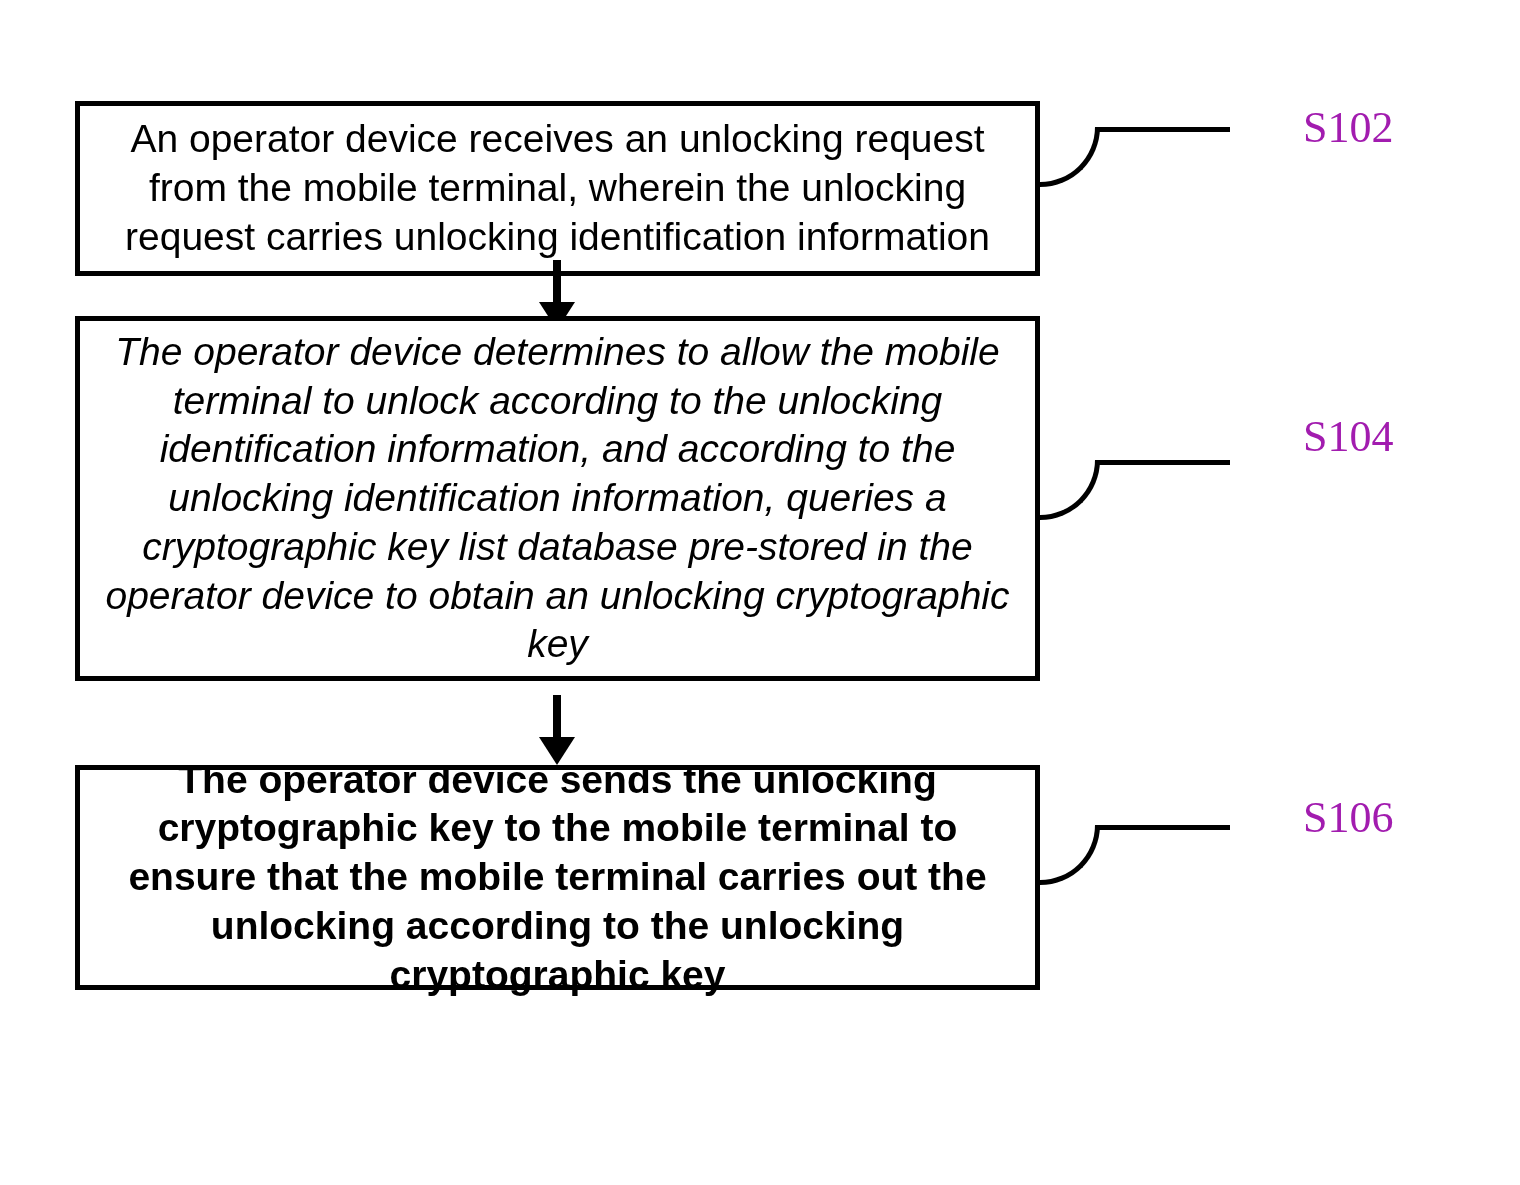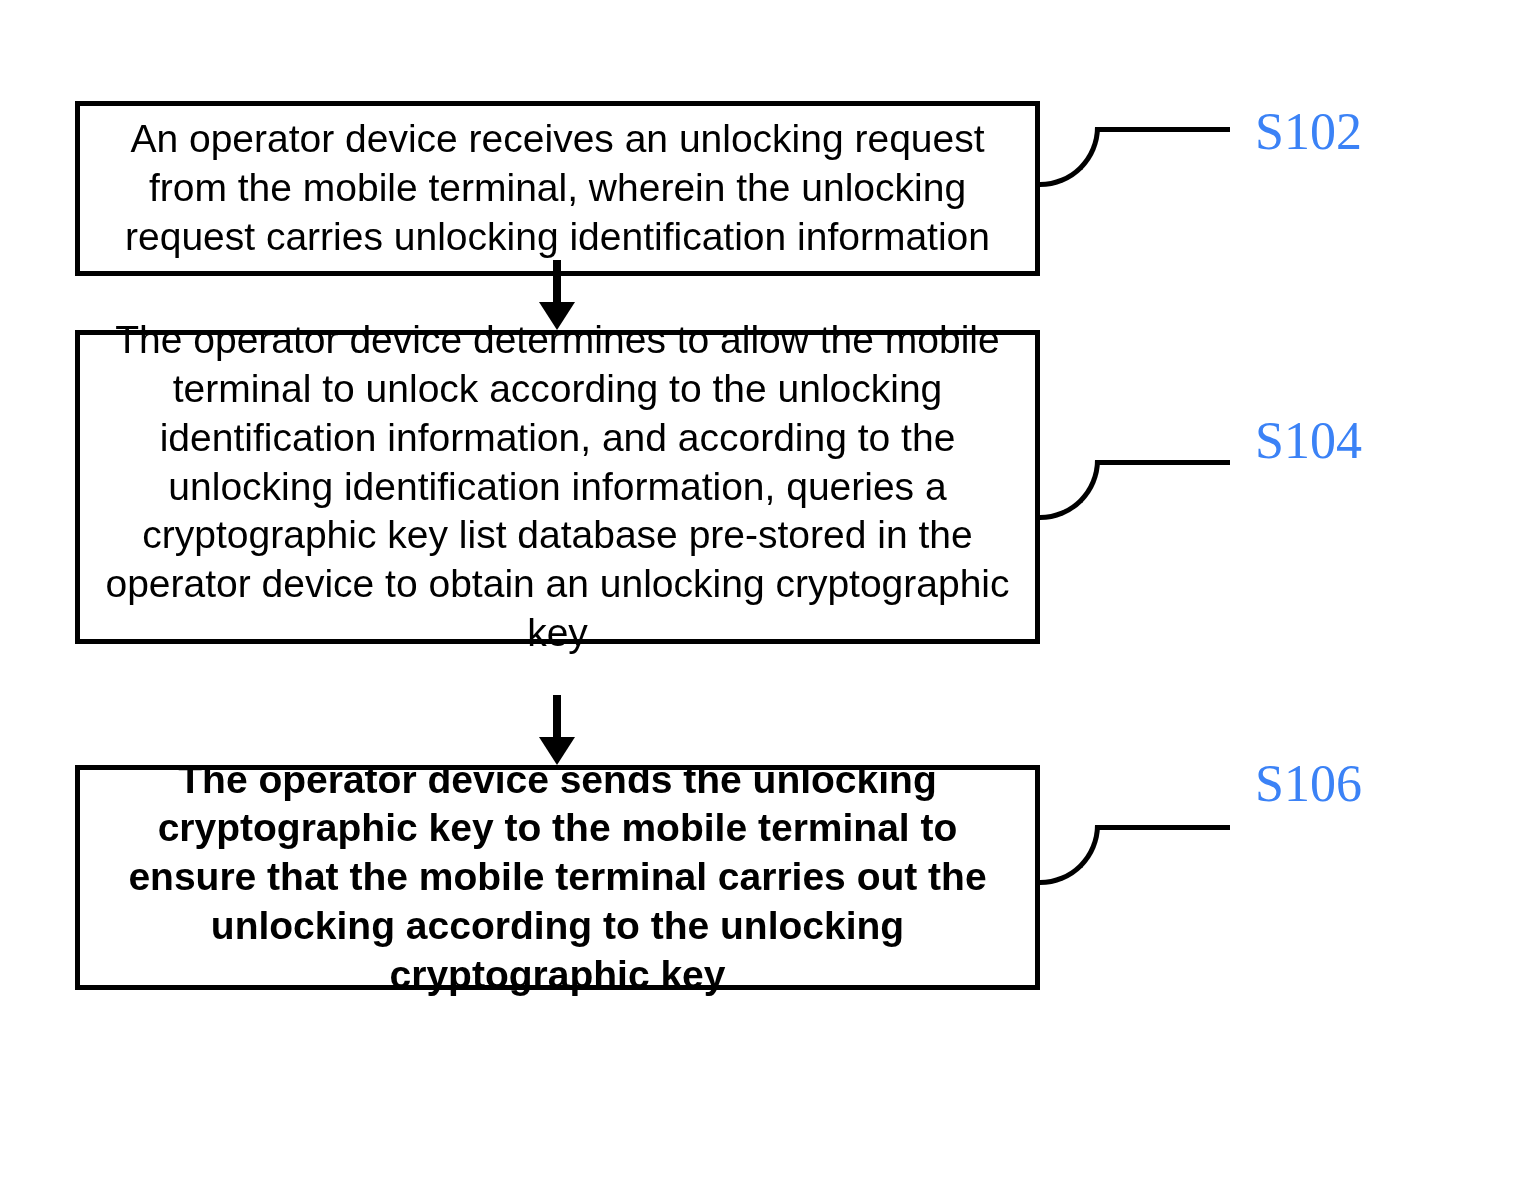--- a/index.html
+++ b/index.html
@@ -14,23 +14,24 @@
     justify-content: center;
     text-align: center;
     padding: 10px 16px;
     font-size: 39px;
     line-height: 1.25;
     color: #000;
   }
   .step-label {
     position: absolute;
     font-family: "Times New Roman", Times, serif;
-    font-size: 52px;
-    color: #3b82f6;
+    font-size: 44px;
+    color: #a21caf;
     white-space: nowrap;
+    margin-left: 48px;
   }
   .arrow-shaft { position: absolute; background: #000; }
   .arrow-head {
     position: absolute;
     width: 0; height: 0;
     border-left: 18px solid transparent;
     border-right: 18px solid transparent;
     border-top: 28px solid #000;
   }
   .connector-line { position: absolute; background: #000; height: 5px; }
@@ -52,32 +53,32 @@
     <span>An operator device receives an unlocking request from the mobile terminal, wherein the unlocking request carries unlocking identification information</span>
   </div>
 
   <div class="connector-curve" style="left:1040px; top:127px; width:60px; height:60px;"></div>
   <div class="connector-line" style="left:1095px; top:127px; width:135px;"></div>
   <div class="step-label" style="left:1255px; top:102px;">S102</div>
 
   <div class="arrow-shaft" style="left:553px; top:260px; width:8px; height:48px;"></div>
   <div class="arrow-head" style="left:539px; top:302px;"></div>
 
-  <div class="step-box" style="left:75px; top:330px; width:965px; height:314px;">
+  <div class="step-box" style="left:75px; top:316px; width:965px; height:365px;font-style:italic;">
     <span>The operator device determines to allow the mobile terminal to unlock according to the unlocking identification information, and according to the unlocking identification information, queries a cryptographic key list database pre-stored in the operator device to obtain an unlocking cryptographic key</span>
   </div>
 
   <div class="connector-curve" style="left:1040px; top:460px; width:60px; height:60px;"></div>
   <div class="connector-line" style="left:1095px; top:460px; width:135px;"></div>
   <div class="step-label" style="left:1255px; top:411px;">S104</div>
 
   <div class="arrow-shaft" style="left:553px; top:695px; width:8px; height:48px;"></div>
   <div class="arrow-head" style="left:539px; top:737px;"></div>
 
   <div class="step-box" style="left:75px; top:765px; width:965px; height:225px;font-weight:bold;">
     <span>The operator device sends the unlocking cryptographic key to the mobile terminal to ensure that the mobile terminal carries out the unlocking according to the unlocking cryptographic key</span>
   </div>
 
   <div class="connector-curve" style="left:1040px; top:825px; width:60px; height:60px;"></div>
   <div class="connector-line" style="left:1095px; top:825px; width:135px;"></div>
-  <div class="step-label" style="left:1255px; top:754px;font-family:Liberation Serif, serif;">S106</div>
+  <div class="step-label" style="left:1255px; top:792px;font-family:Liberation Serif, serif;">S106</div>
 
 </div>
 
 </body></html>

